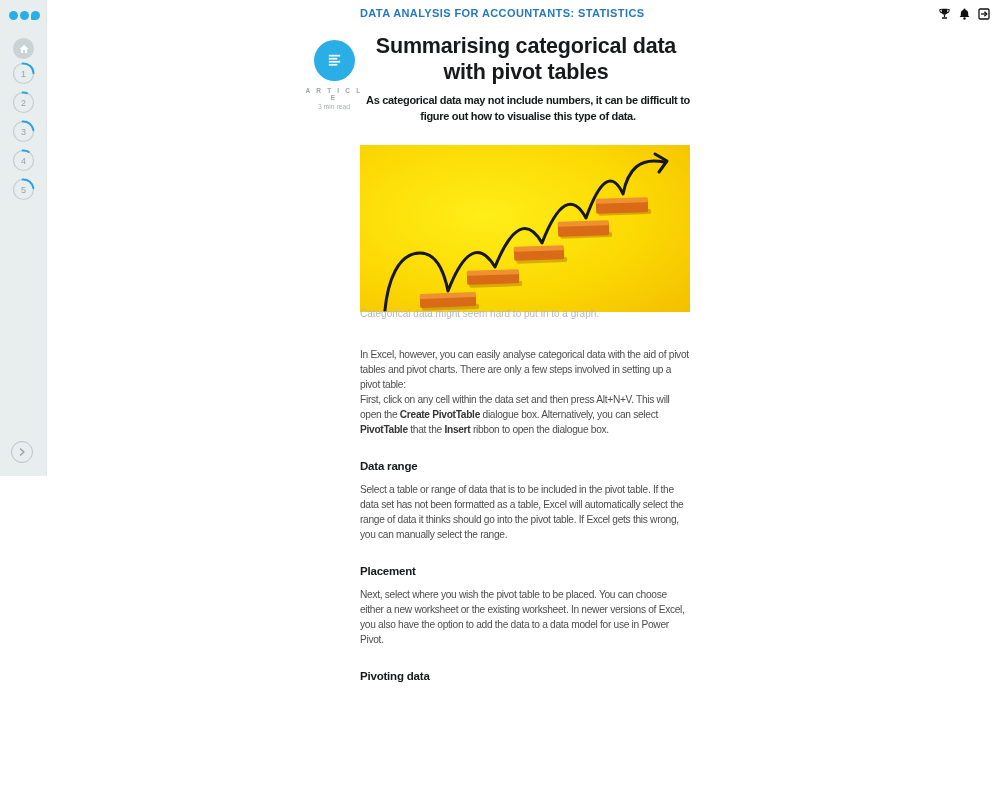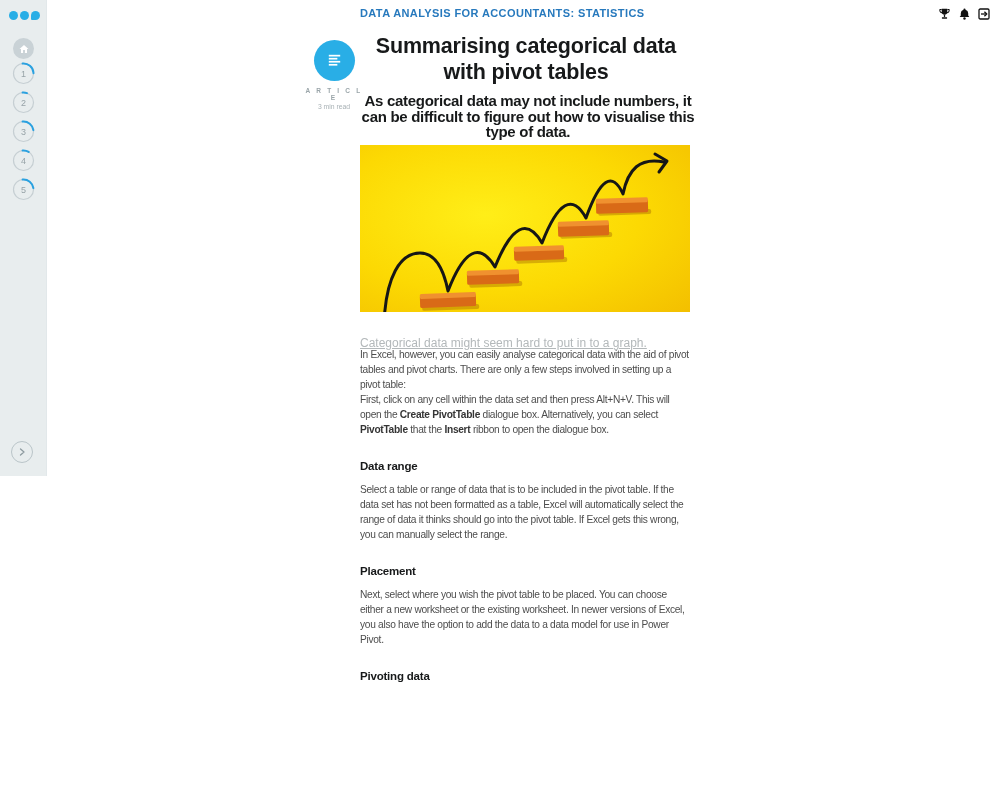--- a/index.html
+++ b/index.html
@@ -33,25 +33,25 @@
   .type-badge { position:absolute; left:303px; top:40px; width:62px; text-align:center; }
   .type-circle { width:41px; height:41px; border-radius:50%; background:#29aee6;
     margin:0 auto 6px auto; display:flex; align-items:center; justify-content:center; }
   .type-label { font-size:6.5px; letter-spacing:2.2px; color:#9aa5a9; font-weight:bold; }
   .read-time { font-size:6.8px; color:#a8b1b5; margin-top:2px; }
 
   
   .content { position:absolute; left:360px; width:332px;text-align:center; }
   .title { top:33px; font-size:21.5px; line-height:26px; font-weight:bold;
     color:#17191a; letter-spacing:-.2px; }
-  .lead { top:93px; font-size:15px; line-height:15.5px; font-weight:bold;
+  .lead { top:93px; font-size:11px; line-height:15.5px; font-weight:bold;
     color:#17191a; letter-spacing:-.3px; width:336px; }
 
   .hero { position:absolute; left:360px; top:145px; width:330px; height:167px; }
-  .caption { position:absolute; left:360px; top:336px; font-size:12px; color:#b3b8ba;text-decoration:underline; }
+  .caption { position:absolute; left:360px; top:308px; font-size:10px; color:#b3b8ba; }
 
   .flow { position:absolute; left:360px; top:347px; width:332px; }
   .flow p { font-size:10.2px; line-height:15px; color:#4d4d4d; letter-spacing:-.3px; }
   .flow p b { color:#353535; }
   .flow h3 { font-size:11.5px; line-height:15px; color:#17191a; margin-top:22px;
     letter-spacing:-.2px; }
   .flow h3 + p { margin-top:8px; }
 </style>
 </head>
 <body>

